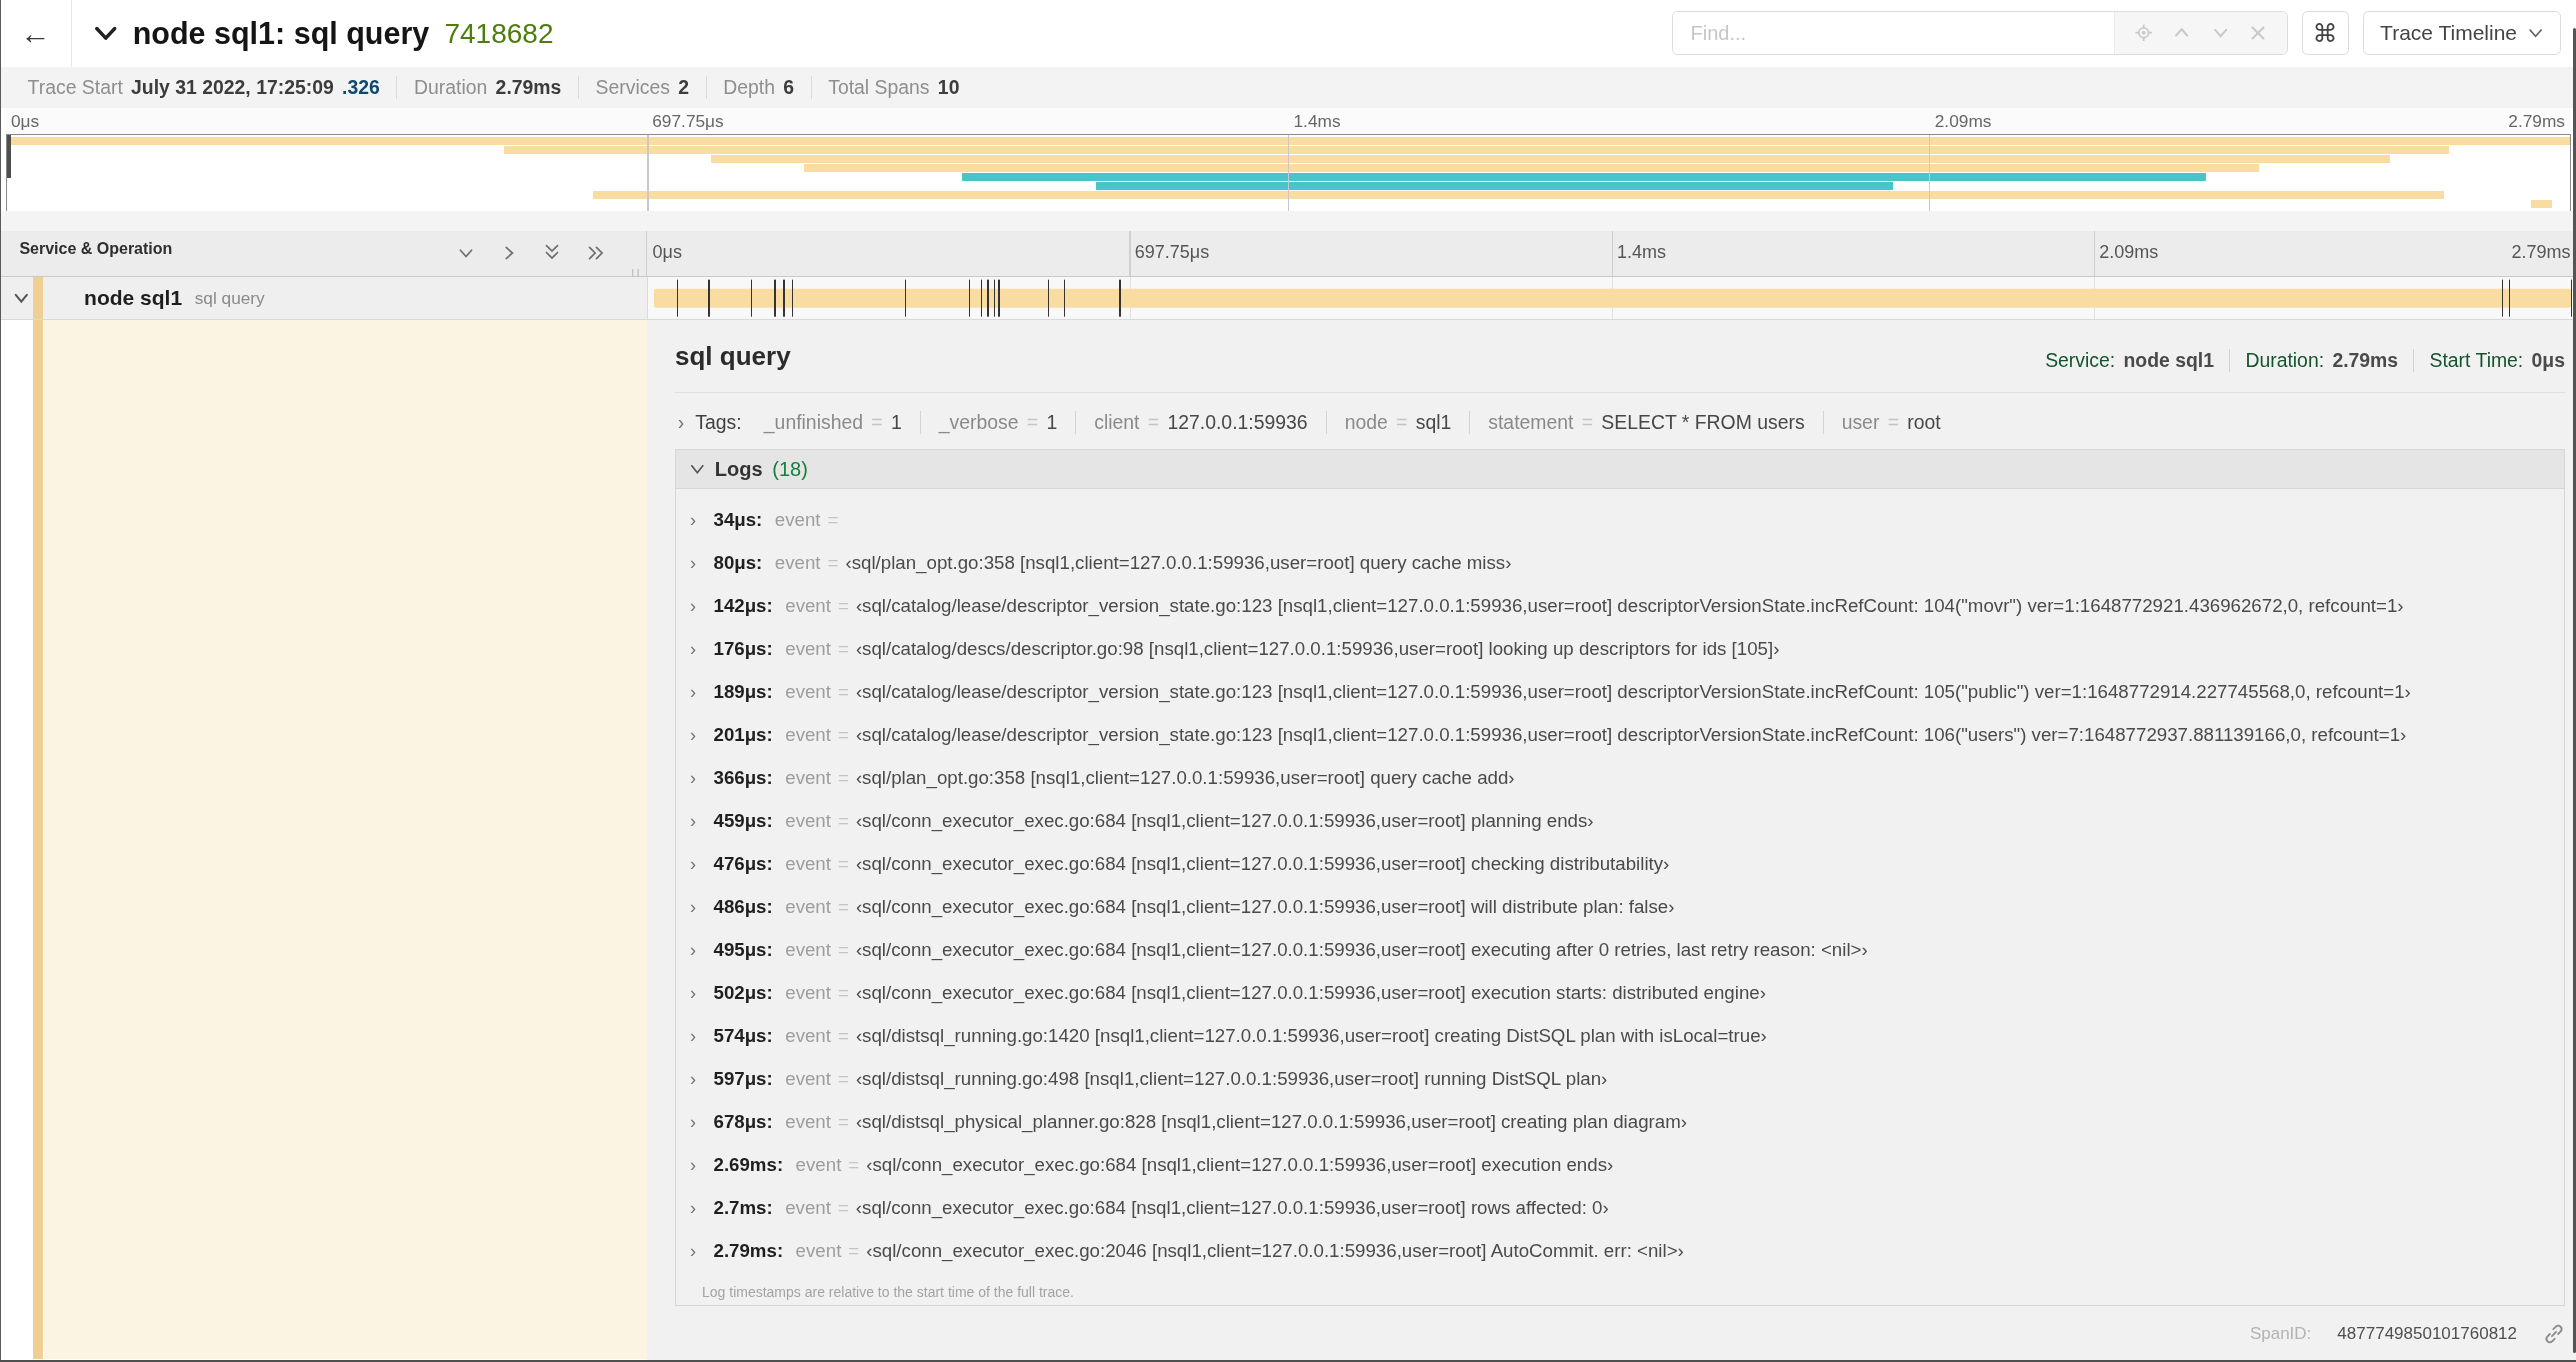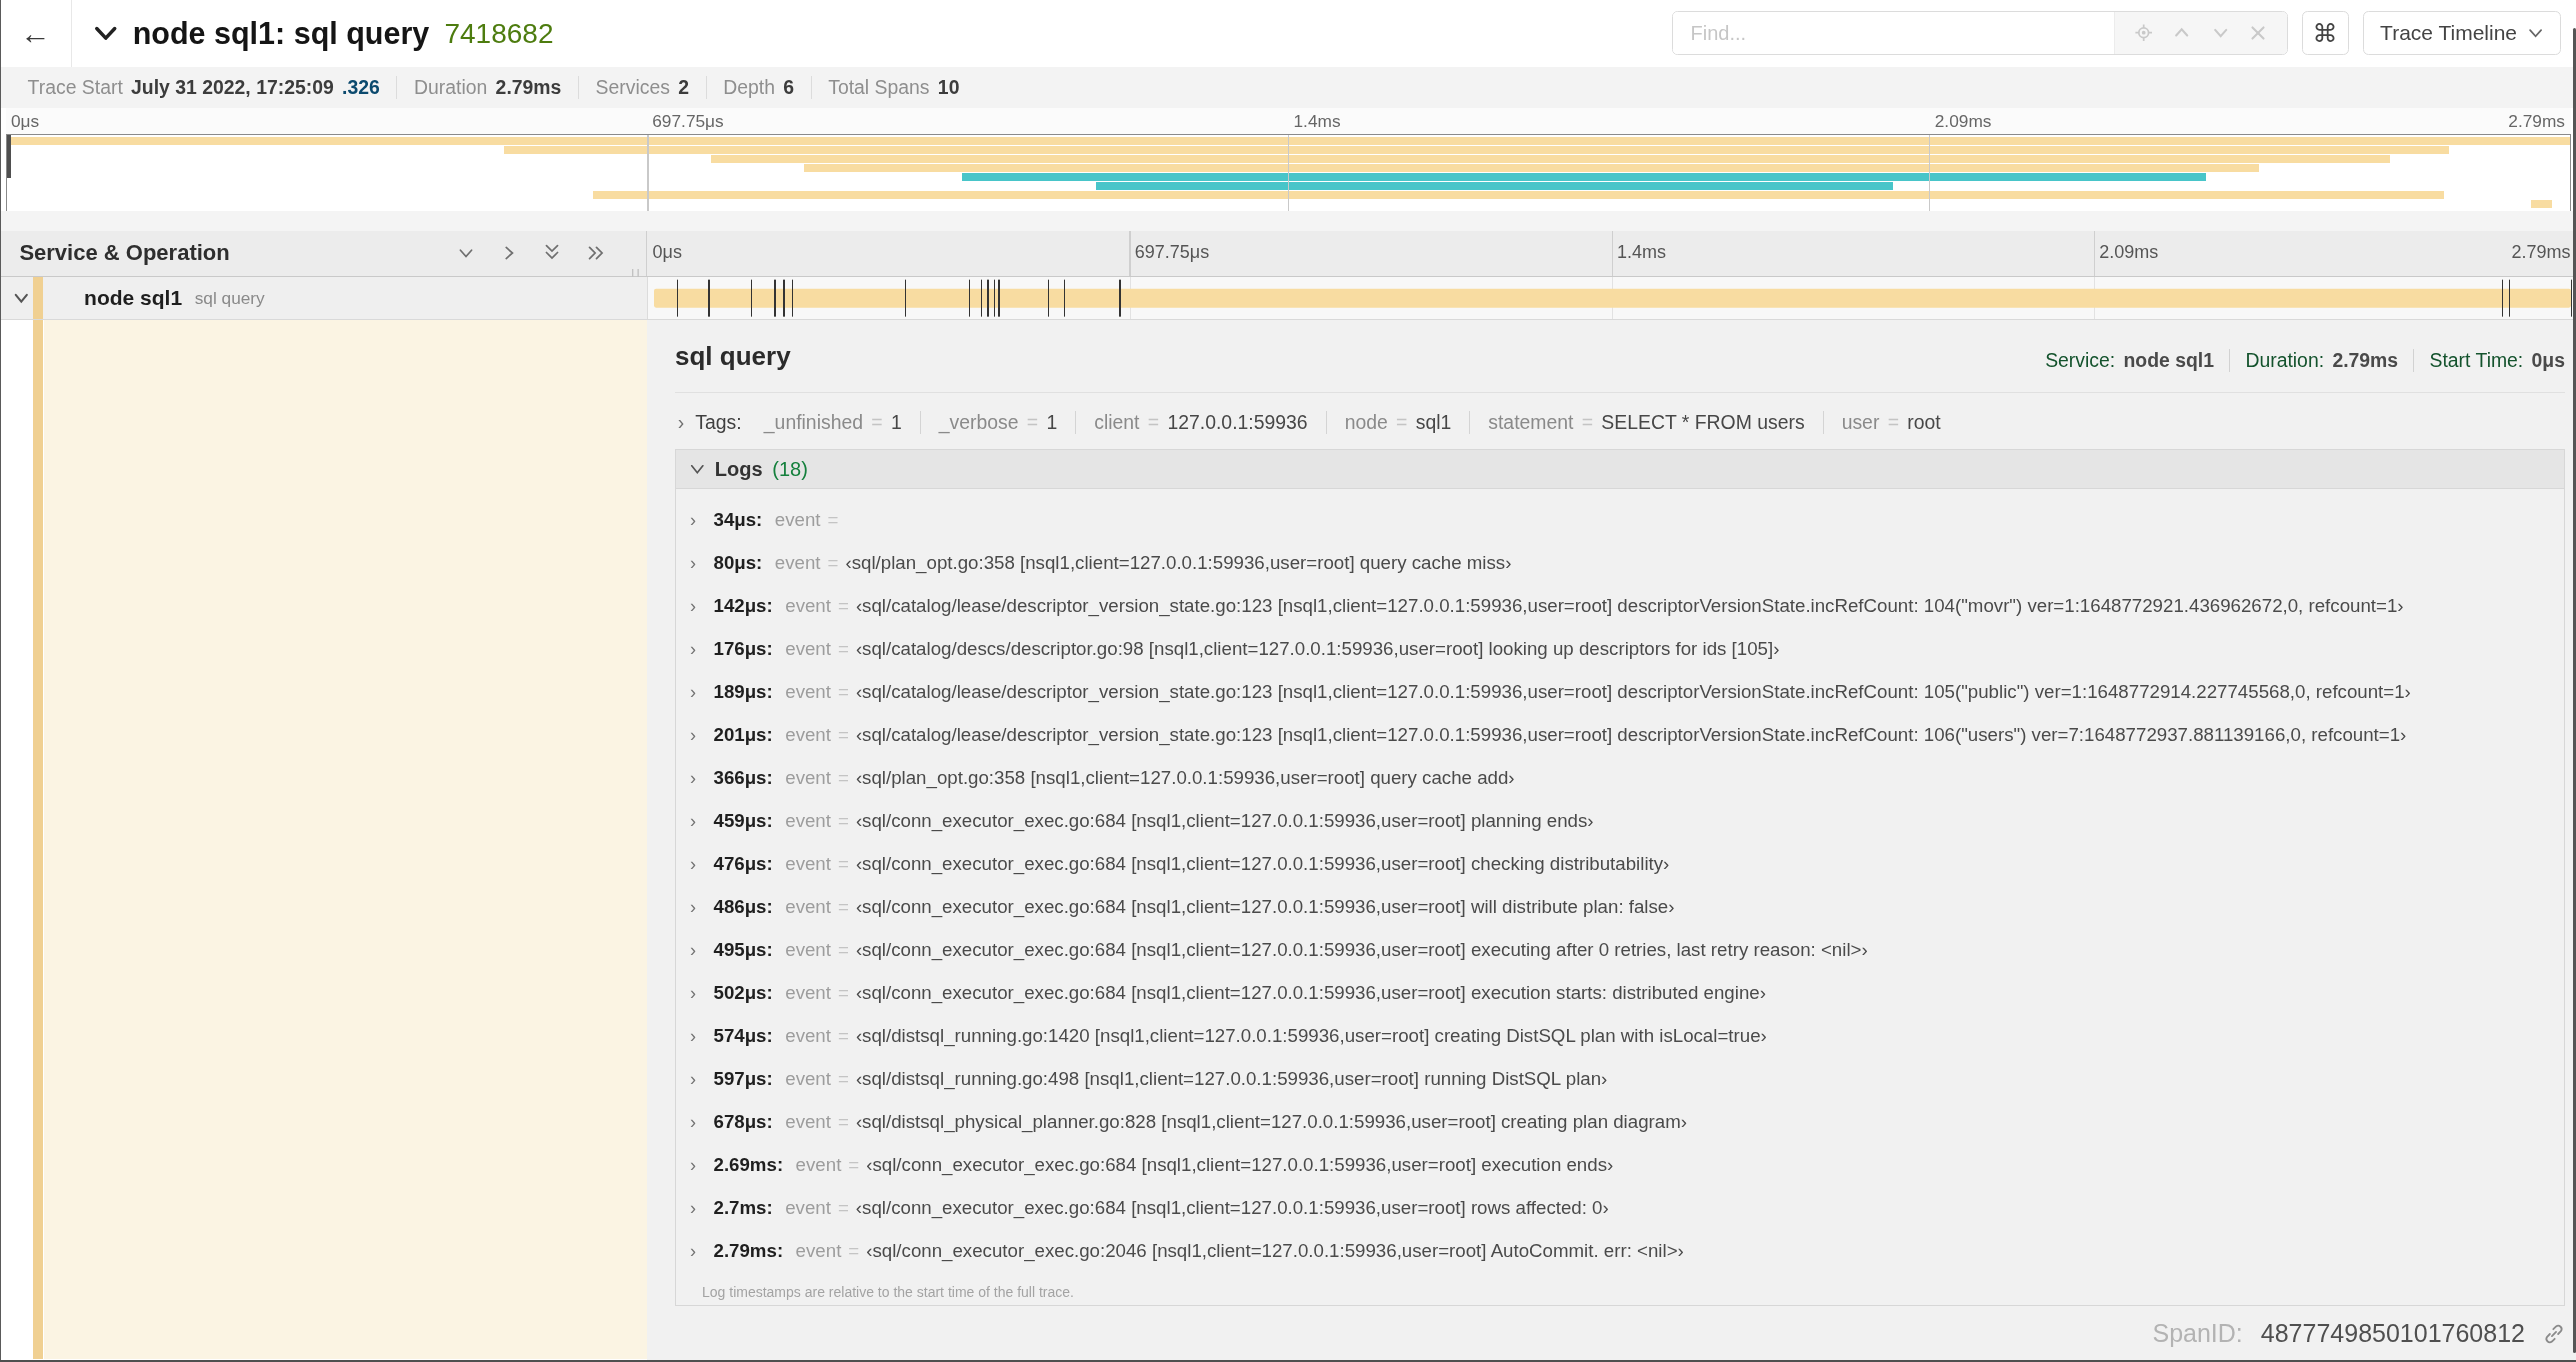--- a/index.html
+++ b/index.html
@@ -47,21 +47,21 @@
   .tick-label{position:absolute;top:2.8px;white-space:nowrap}
   .minimap{position:absolute;top:134px;left:5.5px;right:5.5px;height:78px;background:#fff;border:1.4px solid #8a8a8a}
   .mm-layer{position:absolute;left:0;top:0;right:0;bottom:0}
   .mspan{position:absolute;height:8.3px}
   .gridline{position:absolute;top:0;bottom:0;width:1.4px}
   .scrub-handle{position:absolute;left:0.7px;top:0;width:4.2px;height:43px;background:#4f4f4f;cursor:ew-resize}
   .gapstrip{position:absolute;top:211px;height:20px;left:0;right:0;background:#f4f4f4}
   
   .tl-header{position:absolute;top:231px;height:46px;left:0;right:0;background:#ececec;border-bottom:1.4px solid #c9c9c9}
   .tlh-left{position:absolute;left:0;top:0;bottom:0;width:647px;border-right:1.4px solid #cfcfcf}
-  .so-title{position:absolute;left:19.4px;top:9px;font-size:22px;font-weight:bold;color:#2e2e2e;white-space:nowrap}
+  .so-title{position:absolute;left:19.4px;top:9px;font-size:16px;font-weight:bold;color:#2e2e2e;white-space:nowrap}
   .collapse-icons{position:absolute;right:39px;top:11px;display:flex;gap:25px;align-items:center}
   .collapse-icons span{display:flex;align-items:center;cursor:pointer}
   .resizer-grip{position:absolute;right:4.2px;bottom:-9.7px;color:#c2c2c2;font-size:16.6px;letter-spacing:1.4px;cursor:col-resize}
   .tlh-right{position:absolute;left:647px;right:0;top:0;bottom:0}
   .ruler-ticks .tick-label{top:11px;color:#555;font-size:18px}
   
   .span-row{position:absolute;top:277px;height:42px;left:0;right:0}
   .sr-left{position:absolute;left:0;width:647px;top:0;bottom:0;background:#efefef;display:flex;align-items:center;cursor:pointer}
   .sr-chev{margin-left:12.5px;display:flex;align-items:center}
   .stripe{position:absolute;left:33px;top:0;bottom:0;width:10.4px;background:var(--tan-stripe)}
@@ -103,21 +103,21 @@
   .logs-count{color:#15803d}
   .logs-list{position:absolute;top:39px;left:0;right:0;bottom:30.5px;padding-top:9.7px;overflow:hidden}
   .log-row{height:43px;display:flex;align-items:center;padding-left:14px;font-size:18.7px;white-space:nowrap;cursor:pointer}
   .log-chev{color:#737373;font-size:18px;width:23.5px}
   .log-time{font-weight:bold;color:#1f1f1f;margin-right:12.5px}
   .log-field{color:#9d9d9d;margin-right:7px}
   .log-eq{color:#c4c4c4;margin-right:7px}
   .log-val{color:#4a4a4a}
   .logs-note{position:absolute;left:26px;bottom:5.5px;font-size:14px;color:#a3a3a3}
   
-  .footer-row{position:absolute;right:11px;bottom:14px;height:30.5px;display:flex;align-items:center;gap:18px;font-size:25px}
+  .footer-row{position:absolute;right:11px;bottom:14px;height:30.5px;display:flex;align-items:center;gap:26px;font-size:17px}
   .spanid-label{color:#b3b3b3}
   .spanid-value{color:#4f4f4f}
   .link-icon{display:flex;align-items:center;cursor:pointer}
   
   .left-edge{position:absolute;left:0;top:0;bottom:0;width:1.4px;background:#5a5a5a}
   .right-scroll{position:absolute;right:0;top:28px;bottom:9.7px;width:3.5px;background:#555;border-radius:2.1px}
   .bottom-strip{position:absolute;left:0;right:0;bottom:0;height:3.5px;background:#4f4f4f}
 </style>
 </head>
 <body>

